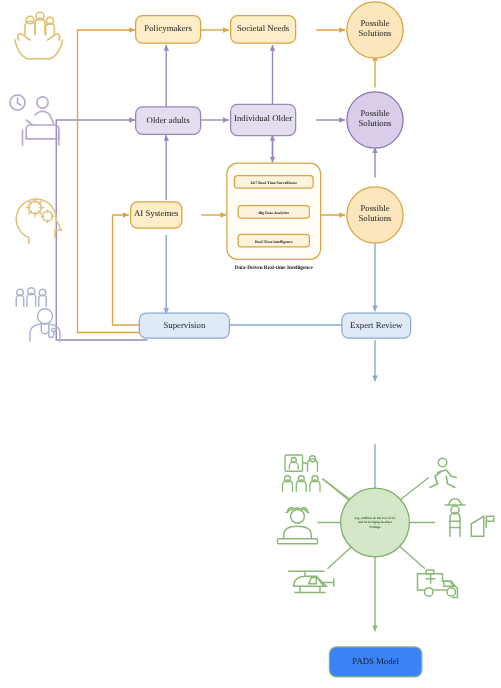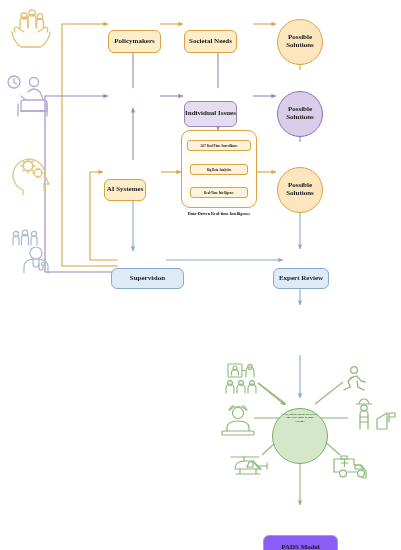--- a/index.html
+++ b/index.html
@@ -1,30 +1,30 @@
 <!DOCTYPE html>
 <html><head>
 <meta charset="utf-8">
 <style>
   html,body{margin:0;padding:0;background:#ffffff;}
   body{width:401px;height:550px;position:relative;overflow:hidden;
        font-family:"Liberation Serif","DejaVu Serif",serif;color:#1a1a1a;}
   #stage{position:absolute;left:0;top:0;width:401px;height:550px;}
   svg.layer{position:absolute;left:0;top:0;width:401px;height:550px;pointer-events:none;}
   .node{position:absolute;box-sizing:border-box;display:flex;align-items:center;
-        justify-content:center;text-align:center;font-weight:bold;line-height:1.12;margin-top:18px;}
+        justify-content:center;text-align:center;font-weight:normal;line-height:1.12;}
   .rbox{border-radius:6px;border:1px solid;}
   .circ{border-radius:50%;border:1px solid;}
   .yellow{background:#fdeec9;border-color:#d9a441;}
   .yellowc{background:#fbe6bd;border-color:#d9a441;}
   .purple{background:#e4dcef;border-color:#9a86bd;}
   .purplec{background:#d9cdea;border-color:#8b72b5;}
   .blue{background:#dfeaf7;border-color:#8aa9ce;}
   .bluec{background:#d6e5f6;border-color:#7e9fc8;}
-  .green{background:#8b5cf6;border-color:#8cb878;}
+  .green{background:#3b82f6;border-color:#8cb878;}
   .greenc{background:#d4e7c8;border-color:#7aad66;}
   .t7{font-size:7px;}
   .t35{font-size:3.1px;font-weight:bold;}
   .t26{font-size:2.6px;font-weight:bold;line-height:1.18;}
   .panel{position:absolute;box-sizing:border-box;border:1px solid #d9a441;
          border-radius:9px;background:#fffdf6;}
   .subbox{position:absolute;box-sizing:border-box;border:1px solid #d9a441;
           border-radius:3px;background:#fdf3dc;display:flex;align-items:center;
           justify-content:center;text-align:center;}
   .caption{position:absolute;text-align:center;font-size:4.2px;font-weight:bold;color:#111;}
@@ -159,22 +159,23 @@
       <circle cx="37" cy="36" r="1.5"></circle>
     </g>
   </svg>
 
   <div class="node rbox yellow t7" style="left:108px;top:12px;width:53px;height:23px;">Policymakers</div>
 
   <div class="node rbox yellow t7" style="left:184px;top:12px;width:53px;height:23px;">Societal Needs</div>
 
   <div class="node circ yellowc t7" style="left:277px;top:1px;width:46px;height:46px;padding:0 4px;">Possible Solutions</div>
 
-
-  <div class="node rbox purple t7" style="left:184px;top:83px;width:53px;height:26px;">Individual Issues</div>
+  <div class="node rbox purple t7" style="left:108px;top:85px;width:53px;height:23px;">Older adults</div>
+
+  <div class="node rbox purple t7" style="left:184px;top:83px;width:53px;height:26px;">Individual Older</div>
 
   <div class="node circ purplec t7" style="left:277px;top:73px;width:46px;height:46px;padding:0 4px;">Possible Solutions</div>
 
   <div class="node rbox yellow t7" style="left:104px;top:161px;width:42px;height:22px;">AI Systemes</div>
 
   <div class="panel" style="left:181px;top:130px;width:76px;height:78px;"></div>
 
   <div class="subbox t35" style="left:187px;top:140px;width:64px;height:11px;">24/7 Real-Time Surveillance</div>
   <div class="subbox t35" style="left:190px;top:164px;width:58px;height:11px;">Big Data Analytics</div>
   <div class="subbox t35" style="left:190px;top:187px;width:58px;height:11px;">Real-Time Intelligence</div>

